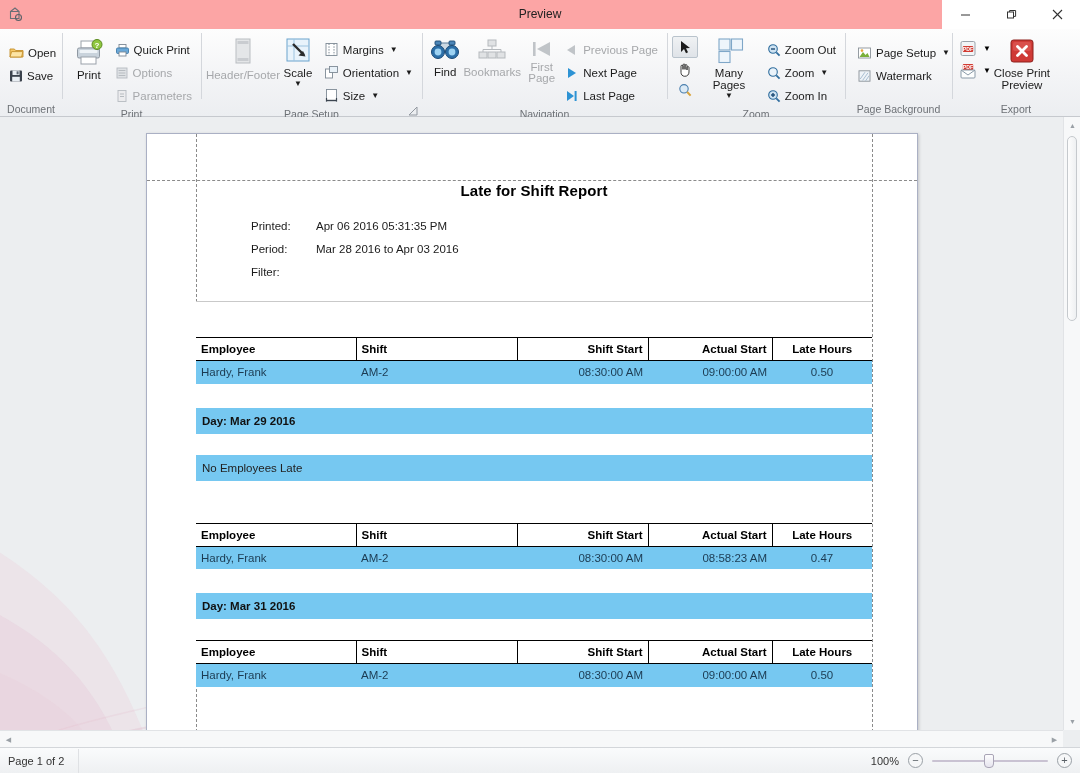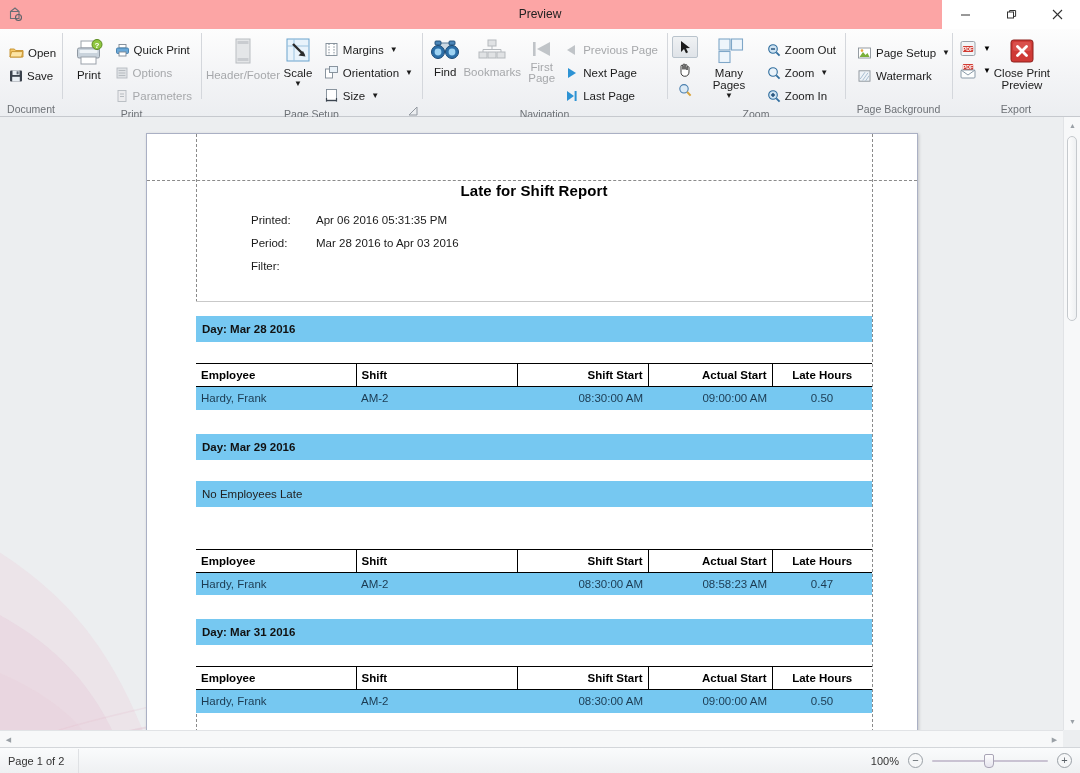--- a/index.html
+++ b/index.html
@@ -183,21 +183,21 @@
     text-align: center;
     font-weight: bold;
     font-size: 15px;
     margin: 12px 0 0 0;
     letter-spacing: .1px;
   }
   .meta {
     margin-top: 15px;
     font-size: 11.5px;
   }
-  .meta-row { display: flex; height: 23px; }
+  .meta-row { display: flex; height: 23px; align-items: center; }
   .meta-label { width: 120px; padding-left: 55px; color: #1b1b1b; }
   .meta-value { color: #1b1b1b; }
 
   .hr-sep {
     margin-top: 18px;
     border-top: 1px solid #c9c9c9;
   }
 
   .day-band {
     background: #76c8f1;
@@ -760,23 +760,20 @@
           </div>
           <div class="meta-row">
             <div class="meta-label">Filter:</div>
             <div class="meta-value"></div>
           </div>
         </div>
 
         <div class="hr-sep"></div>
 
         <div class="gap" style="height:14px"></div>
-        <div class="day-band">
-          <span>Day: Mar 28 2016</span>
-        </div>
         <div class="gap"></div>
         <table class="rpt">
           <thead>
             <tr>
               <th class="c-employee">Employee</th>
               <th class="c-shift">Shift</th>
               <th class="c-sstart">Shift Start</th>
               <th class="c-astart">Actual Start</th>
               <th class="c-late">Late Hours</th>
             </tr>

